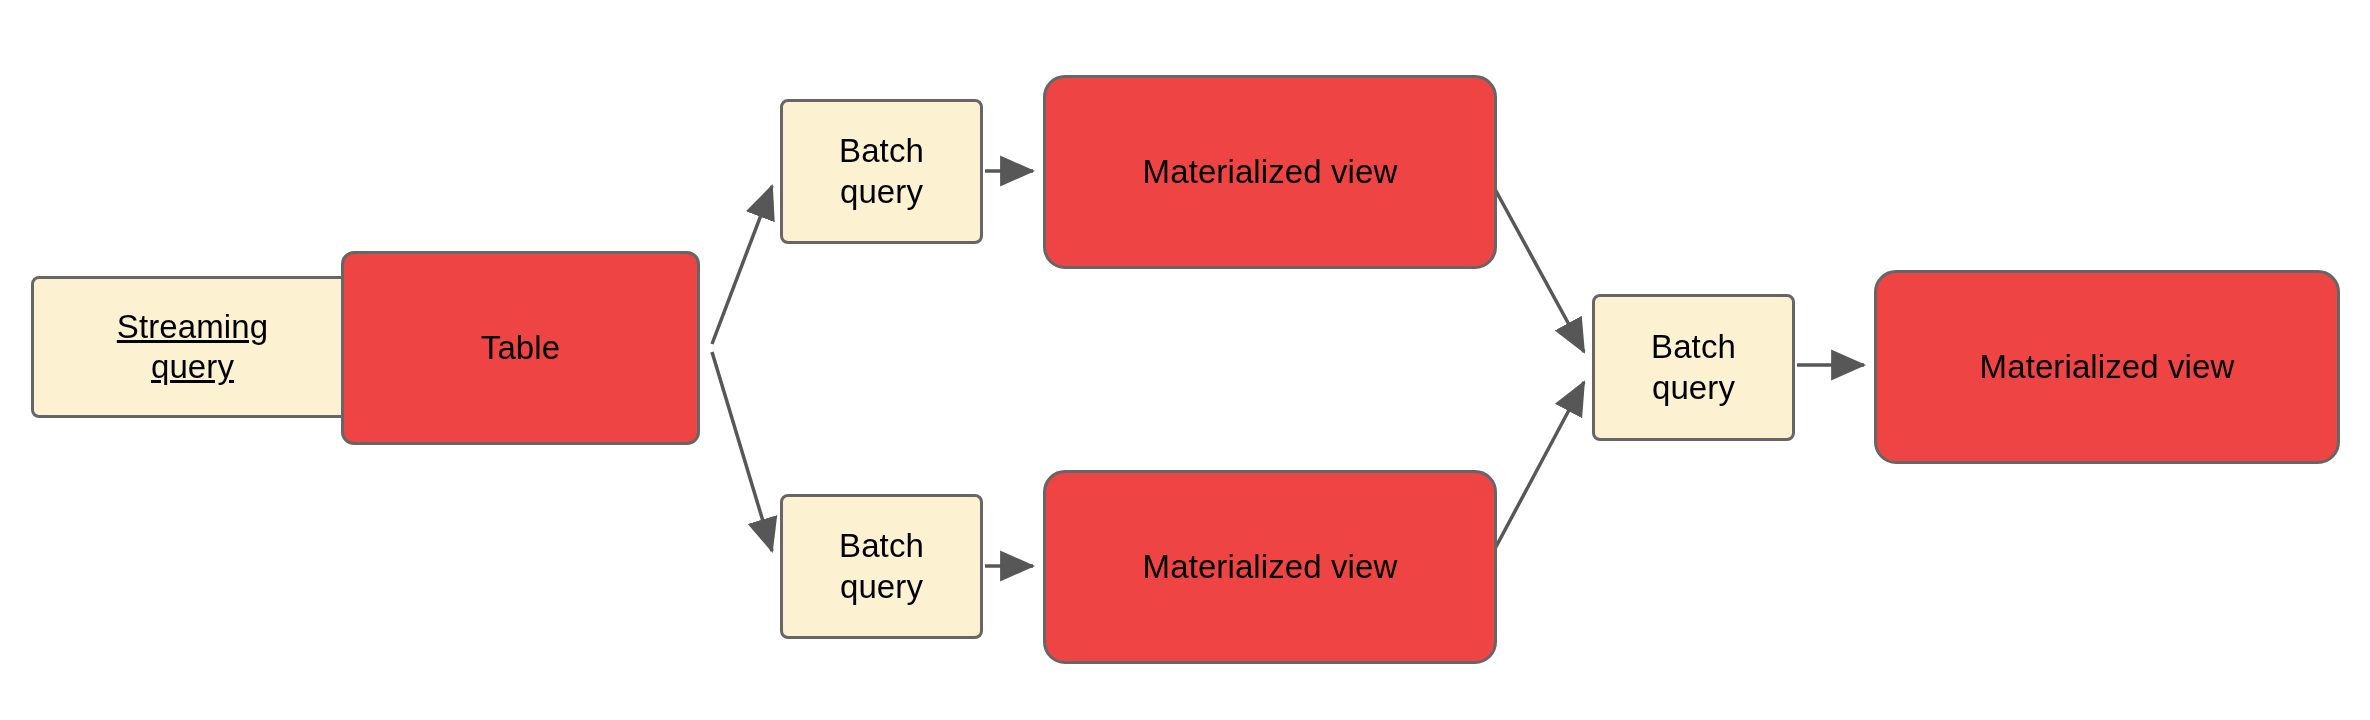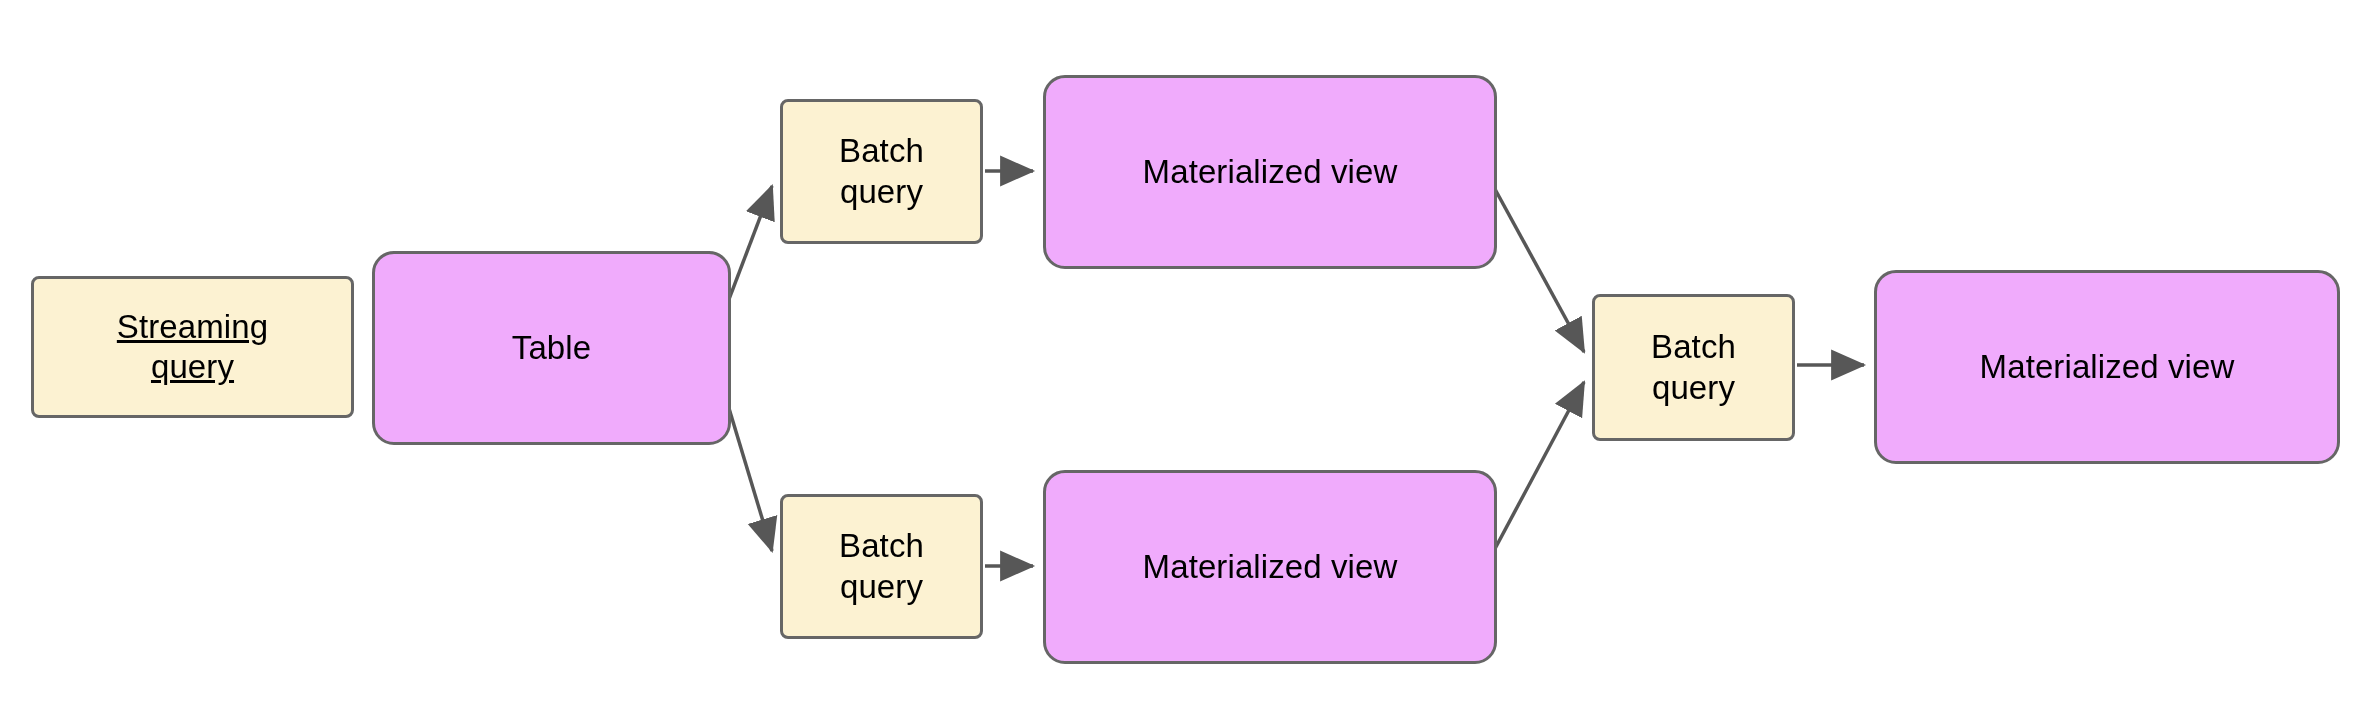--- a/index.html
+++ b/index.html
@@ -41,21 +41,21 @@
     letter-spacing: 0.1px;
     border: 3px solid #666666;
     white-space: pre-line;
     z-index: 2;
   }
   .node-query {
     background: #fcf2d2;
     border-radius: 8px;
   }
   .node-store {
-    background: #f0abfc;
+    background: #ef4444;
     border-radius: 22px;
   }
   .node-label {
     display: block;
     padding: 0 6px;
   }
 </style>
 </head>
 <body>
 
@@ -77,21 +77,21 @@
         <path d="M 1490 558 L 1584 382" fill="none" stroke="#575757" stroke-width="3.5" stroke-linecap="butt" marker-end="url(#arrowhead)"></path>
         <path d="M 1797 365 L 1864 365" fill="none" stroke="#575757" stroke-width="3.5" stroke-linecap="butt" marker-end="url(#arrowhead)"></path>
       </g>
   </svg>
 
   <div class="node node-query" style="left:31px; top:276px; width:323px; height:142px;text-decoration:underline;">
     <span class="node-label">Streaming
 query</span>
   </div>
 
-  <div class="node node-store" style="left:372px; top:251px; width:359px; height:194px;">
+  <div class="node node-store" style="left:341px; top:251px; width:359px; height:194px;border-radius:13px;">
     <span class="node-label">Table</span>
   </div>
 
   <div class="node node-query" style="left:780px; top:99px; width:203px; height:145px;">
     <span class="node-label">Batch
 query</span>
   </div>
 
   <div class="node node-store" style="left:1043px; top:75px; width:454px; height:194px;">
     <span class="node-label">Materialized view</span>

